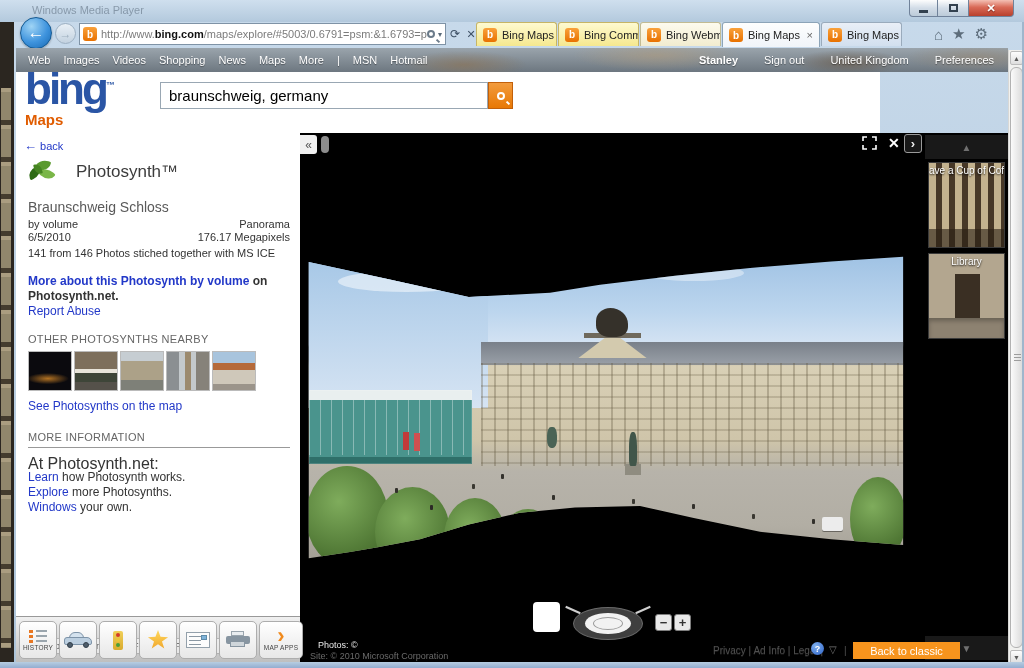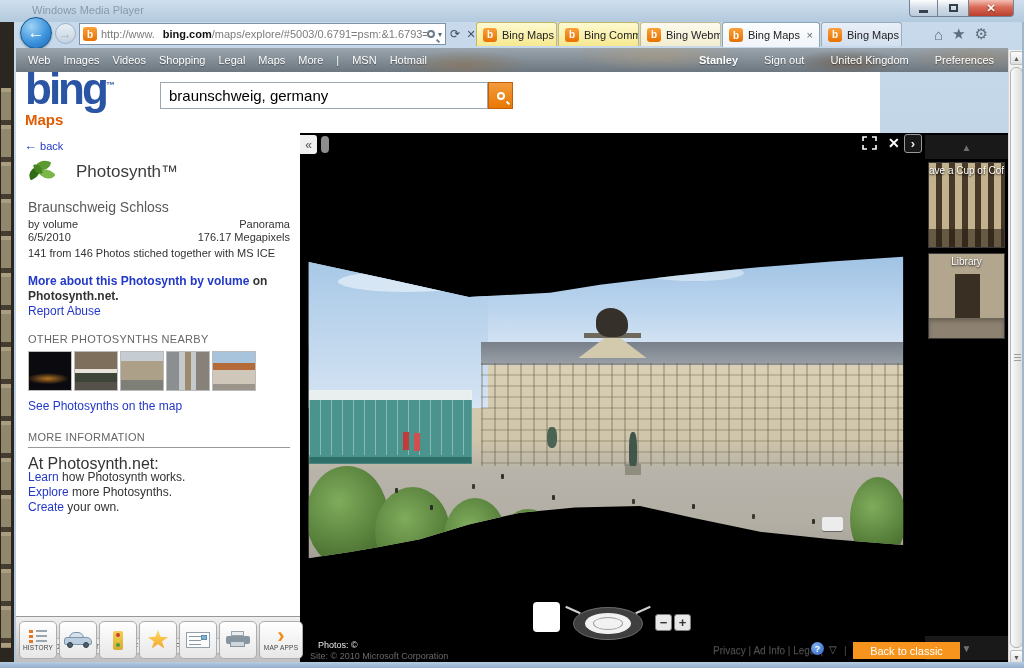--- a/index.html
+++ b/index.html
@@ -37,21 +37,21 @@
       border:1px solid #155a92; box-shadow:0 1px 2px rgba(0,0,0,.3); }
   .btn-fwd { left:55px; top:23px; width:21px; height:21px; color:#9fb0c0; font-size:12px; font-weight:bold;
       background:linear-gradient(#e9f0f6,#c3d2e0); border:1px solid #9db0c2; }
   .addr { position:absolute; left:79px; top:23px; width:367px; height:22px; background:#fff;
           border:1px solid #7f93a6; display:flex; align-items:center; font-size:11px; padding:0 3px; }
   .favicon { width:14px; height:14px; background:linear-gradient(#f9a13b,#e87100); border-radius:3px;
              color:#fff; font-weight:bold; font-size:10px; display:flex; align-items:center;
              justify-content:center; flex:none; }
   .addr .favicon { margin-right:4px; }
   .url { white-space:nowrap; overflow:hidden; color:#7b7b7b; }
-  .url b { color:#111; font-weight:bold;margin-left:8px; }
+  .url b { color:#111; font-weight:bold; }
   .addr-right { margin-left:auto; display:flex; align-items:center; gap:3px; flex:none; }
   .lens { width:8px; height:8px; border:2px solid #6b7b8a; border-radius:50%; position:relative; }
   .lens::after { content:""; position:absolute; width:4px; height:2px; background:#6b7b8a;
                  transform:rotate(45deg); left:7px; top:8px; }
   .caret { font-size:8px; color:#5a6b7a; }
   .mini-btn { position:absolute; top:23px; width:16px; height:22px; display:flex; align-items:center;
               justify-content:center; font-size:12px; color:#3f5putc166; color:#3f5166; }
   .btn-refresh { left:447px; }
   .btn-stop { left:463px; font-size:11px; }
 
@@ -377,21 +377,21 @@
     <span>⚙</span>
   </div>
 
   <div class="bingbar">
     <div class="fur"></div>
     <div class="links">
       <span>Web</span>
       <span>Images</span>
       <span>Videos</span>
       <span>Shopping</span>
-      <span>Legal</span>
+      <span>News</span>
       <span>Maps</span>
       <span>More</span>
       <span>|</span>
       <span>MSN</span>
       <span>Hotmail</span>
     </div>
     <div class="rlinks">
       <span class="user">Stanley</span>
       <span>Sign out</span>
       <span>United Kingdom</span>
@@ -440,21 +440,21 @@
       <div class="nthumb nt2"></div>
       <div class="nthumb nt3"></div>
       <div class="nthumb nt4"></div>
       <div class="nthumb nt5"></div>
     </div>
     <div class="see-map">See Photosynths on the map</div>
     <div class="sec-head info-head">MORE INFORMATION</div>
     <div class="info-intro">At Photosynth.net:</div>
     <div class="info-line il1"><span class="blue">Learn</span><span> how Photosynth works.</span></div>
     <div class="info-line il2"><span class="blue">Explore</span><span> more Photosynths.</span></div>
-    <div class="info-line il3"><span class="blue">Create</span><span> your own.</span></div>
+    <div class="info-line il3"><span class="blue">Windows</span><span> your own.</span></div>
   </div>
 
   <div class="toolbar">
     <div class="status-tip">http://www.bing.com/?FORM=Z9FD1</div>
     <div class="tbtns">
       <div class="tbtn">
         <div class="ic-history">
             <span class="b"></span>
             <span class="l"></span>
           </div>

